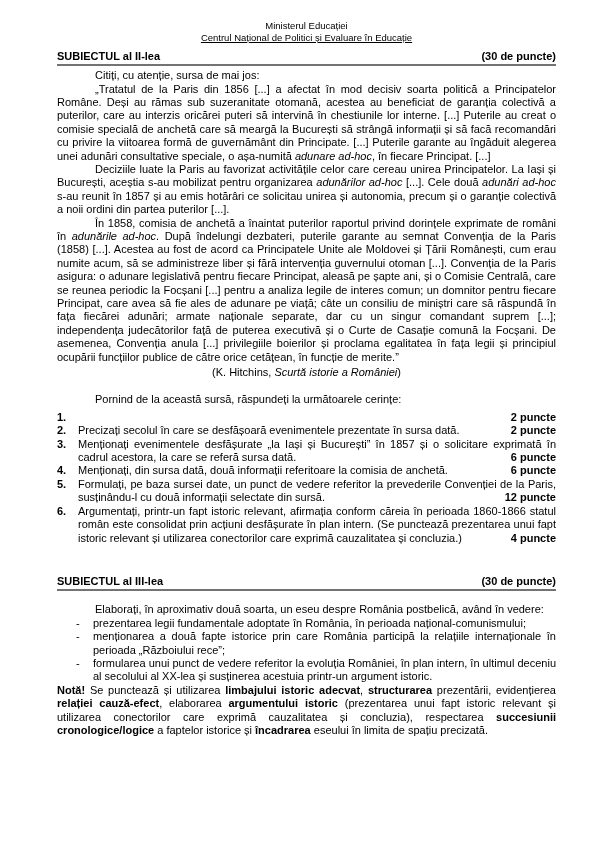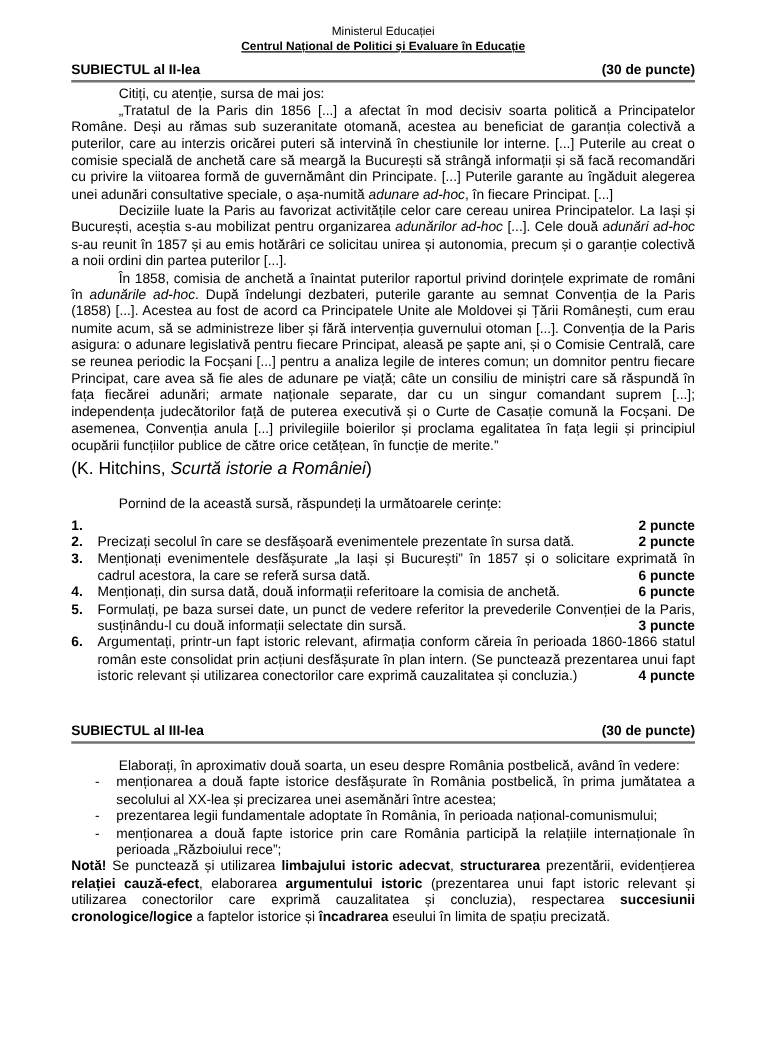--- a/index.html
+++ b/index.html
@@ -6,30 +6,30 @@
   .page {
     width:613px; height:847px; box-sizing:border-box;
     background:#ffffff; color:#000000;
     font-family:"Liberation Sans","DejaVu Sans",sans-serif;
     font-size:11px; line-height:1.22;
     padding:20px 57px 0 57px;
     position:relative; overflow:hidden;
   }
   p { margin:0; }
   .doc-header { text-align:center; font-size:9.5px; line-height:1.3; margin-bottom:5px; }
-  .u { text-decoration:underline;font-weight:bold; }
+  .u { text-decoration:underline; }
 
   .subject-header {
     display:flex; justify-content:space-between;
     font-weight:bold; border-bottom:2px solid #737373;
     padding-bottom:1px; margin-bottom:3px;
   }
   .indent { text-indent:38px; }
   .just { text-align:justify; }
-  .citation { text-align:left; font-size:14px; margin-top:2px; }
+  .citation { text-align:center; font-size:11px; margin-top:2px; }
 
   .prompt { margin-top:14px; margin-bottom:4px; }
 
   .q-row { display:flex; }
   .q-num { flex:0 0 21px; font-weight:bold; }
   .q-body { flex:1 1 auto; text-align:justify; }
   .q-pts { float:right; font-weight:bold; margin-left:6px; }
 
   .s3-header { margin-top:30px; }
   .s3-intro { margin-top:12px; }
@@ -85,46 +85,46 @@
     <div class="q-row">
       <span class="q-num">3.</span>
       <div class="q-body"><span>Menționați evenimentele desfășurate „la Iași și București” în 1857 și o solicitare exprimată în cadrul acestora, la care se referă sursa dată.</span><span class="q-pts">6 puncte</span></div>
     </div>
     <div class="q-row">
       <span class="q-num">4.</span>
       <div class="q-body"><span>Menționați, din sursa dată, două informații referitoare la comisia de anchetă.</span><span class="q-pts">6 puncte</span></div>
     </div>
     <div class="q-row">
       <span class="q-num">5.</span>
-      <div class="q-body"><span>Formulați, pe baza sursei date, un punct de vedere referitor la prevederile Convenției de la Paris, susținându-l cu două informații selectate din sursă.</span><span class="q-pts">3 puncte</span></div>
+      <div class="q-body"><span>Formulați, pe baza sursei date, un punct de vedere referitor la prevederile Convenției de la Paris, susținându-l cu două informații selectate din sursă.</span><span class="q-pts">12 puncte</span></div>
     </div>
     <div class="q-row">
       <span class="q-num">6.</span>
       <div class="q-body"><span>Argumentați, printr-un fapt istoric relevant, afirmația conform căreia în perioada 1860-1866 statul român este consolidat prin acțiuni desfășurate în plan intern. (Se punctează prezentarea unui fapt istoric relevant și utilizarea conectorilor care exprimă cauzalitatea și concluzia.)</span><span class="q-pts">4 puncte</span></div>
     </div>
   </div>
 
   <div class="subject-header s3-header">
     <span>SUBIECTUL al III-lea</span>
     <span>(30 de puncte)</span>
   </div>
 
   <p class="indent just s3-intro">Elaborați, în aproximativ două soarta, un eseu despre România postbelică, având în vedere:</p>
 
   <div>
     <div class="b-row">
       <span class="b-dash"></span>
-      <span class="b-text">menționarea a două fapte istorice desfășurate în România postbelică, în prima jumătatea a secolului al XX-lea și precizarea unei asemănări între acestea;</span>
-    </div>
-    <div class="b-row">
-      <span class="b-dash"></span>
       <span class="b-text">prezentarea legii fundamentale adoptate în România, în perioada național-comunismului;</span>
     </div>
     <div class="b-row">
       <span class="b-dash"></span>
       <span class="b-text">menționarea a două fapte istorice prin care România participă la relațiile internaționale în perioada „Războiului rece”;</span>
+    </div>
+    <div class="b-row">
+      <span class="b-dash"></span>
+      <span class="b-text">formularea unui punct de vedere referitor la evoluția României, în plan intern, în ultimul deceniu al secolului al XX-lea și susținerea acestuia printr-un argument istoric.</span>
     </div>
   </div>
 
   <p class="note"><span class="seg-b">Notă!</span><span> Se punctează și utilizarea </span><span class="seg-b">limbajului istoric adecvat</span><span>, </span><span class="seg-b">structurarea</span><span> prezentării, evidențierea </span><span class="seg-b">relației cauză-efect</span><span>, elaborarea </span><span class="seg-b">argumentului istoric</span><span> (prezentarea unui fapt istoric relevant și utilizarea conectorilor care exprimă cauzalitatea și concluzia), respectarea </span><span class="seg-b">succesiunii cronologice/logice</span><span> a faptelor istorice și </span><span class="seg-b">încadrarea</span><span> eseului în limita de spațiu precizată.</span></p>
 
 
 </div>
 
 </body></html>

